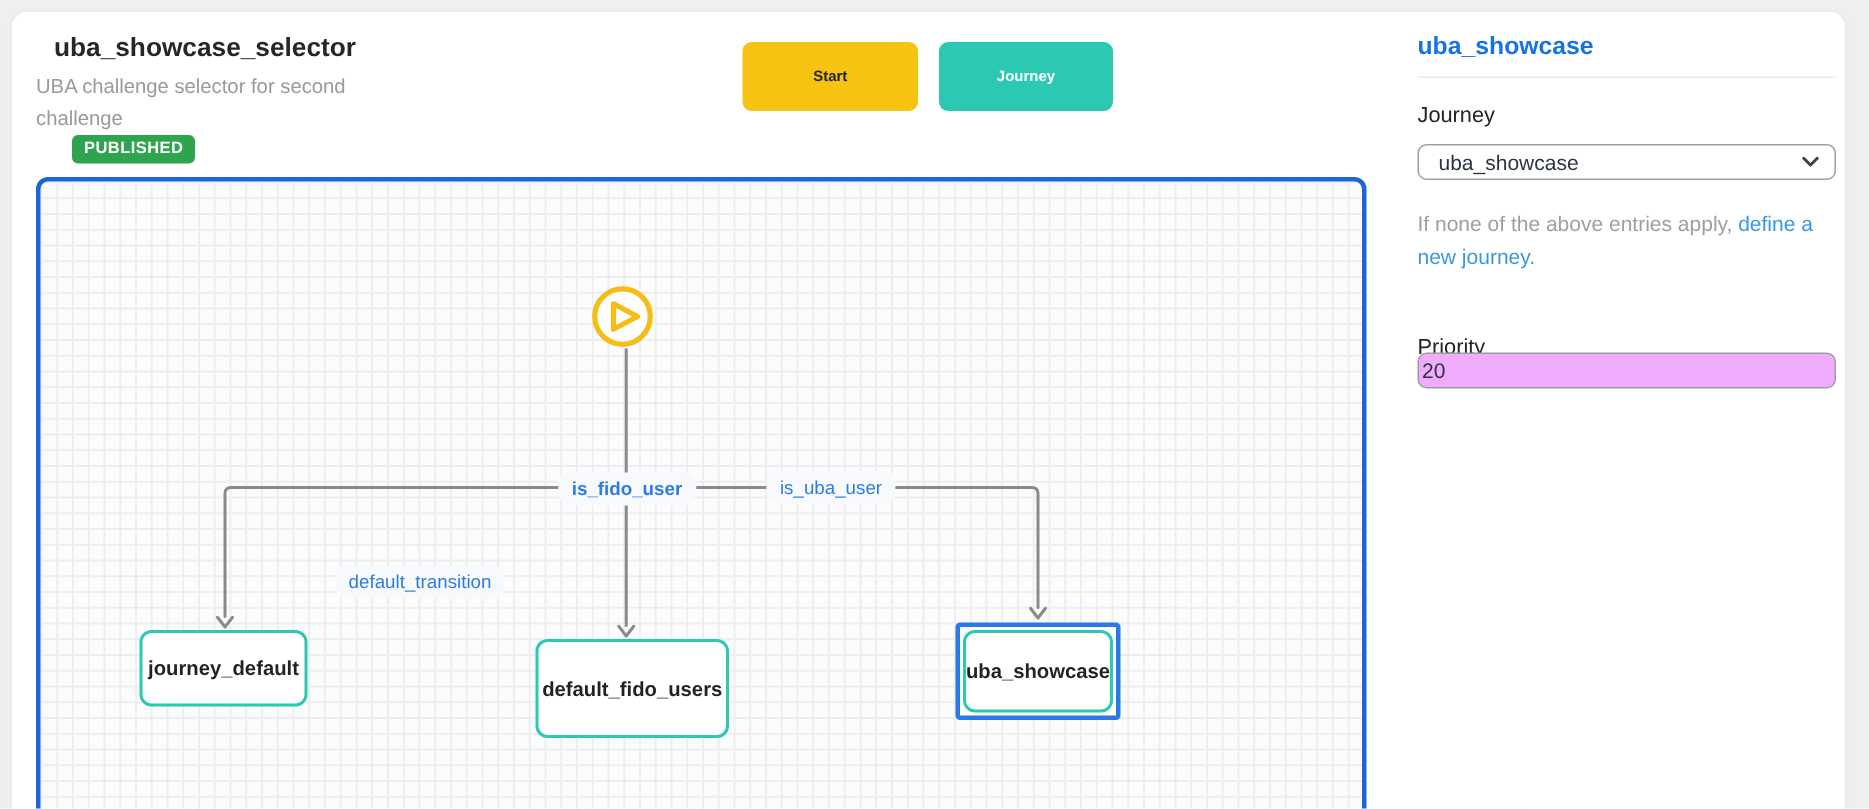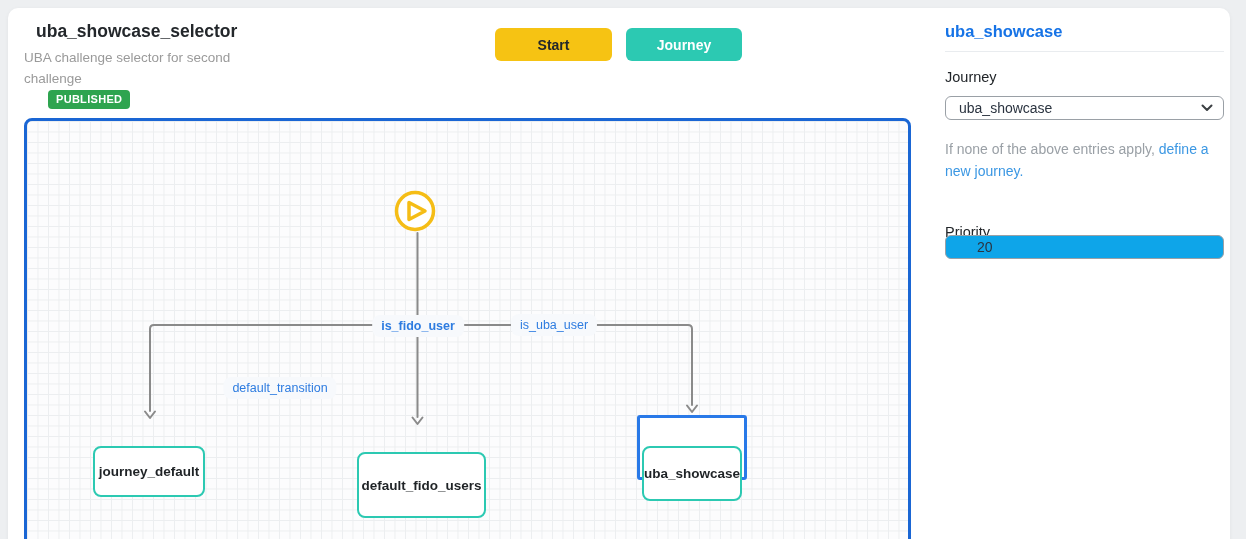--- a/index.html
+++ b/index.html
@@ -24,23 +24,23 @@
     position:absolute; left:16px; top:40px; width:255px;
     font-size:13.5px; line-height:1.55; color:#9a9a9a;
   }
   .status-badge {
     position:absolute; left:16px; top:82px;
     background:#2ea44f; color:#ffffff;
     font-size:11px; font-weight:bold; letter-spacing:0.3px;
     padding:3px 8px 4px; border-radius:4px;margin-left:24px;
   }
   .btn {
-    position:absolute; top:20px; height:33px;
+    position:absolute; top:20px; height:46px;
     border:none; border-radius:6px;
-    font-family:inherit; font-size:14px; font-weight:bold;
+    font-family:inherit; font-size:10px; font-weight:bold;
     cursor:pointer; display:flex; align-items:center; justify-content:center;
   }
   .btn-start   { left:487px; width:117px; background:#f6c313; color:#23272b; }
   .btn-journey { left:618px; width:116px; background:#2cc9b2; color:#ffffff; }
   
   .flow-canvas {
     position:absolute; left:16px; top:110px; width:887px; height:450px;
     border:3px solid #1a66d4; border-radius:8px;
     background-color:#fcfcfd;
     background-image:
@@ -53,21 +53,21 @@
     position:absolute; transform:translate(-50%,-50%);
     background:#f7f9fc; color:#2e7ce0;
     font-size:12.5px; padding:4px 9px; border-radius:8px;
     white-space:nowrap; cursor:pointer;
   }
   .flow-node {
     position:absolute; background:#ffffff;
     border:2.5px solid #2cc9b2; border-radius:8px;
     display:flex; align-items:center; justify-content:center;
     font-size:13.5px; font-weight:bold; color:#1f2326;
-    white-space:nowrap; cursor:pointer;margin-top:26px;
+    white-space:nowrap; cursor:pointer;
   }
   .node-left   { left:66px;  top:299px; width:112px; height:51px; }
   .node-middle { left:330px; top:305px; width:129px; height:66px; }
   .node-selected-wrap {
     position:absolute; left:610px; top:294px; width:110px; height:65px;
     border:3px solid #2979e8; border-radius:3px; padding:2px;
     background:#ffffff; cursor:pointer;
   }
   .node-selected-wrap .flow-node {
     position:static; width:100%; height:100%;
@@ -95,22 +95,22 @@
     font-size:14px; color:#2b3440; padding-left:13px; flex:1;
   }
   .select-box .chevron { margin-right:10px; display:flex; }
   .hint-text {
     position:absolute; left:0; top:130px; width:279px;
     font-size:14px; line-height:1.6; color:#9aa0a6;
   }
   .hint-text a { color:#3b97e3; text-decoration:none; cursor:pointer; }
   .priority-input {
     position:absolute; left:0; top:227px; width:279px; height:24px;
-    border:1px solid #9aa0a6; border-radius:6px; background:#0ea5e9;
-    font-family:inherit; font-size:14px; color:#2b3440; padding-left:31px;
+    border:1px solid #9aa0a6; border-radius:6px; background:#f0abfc;
+    font-family:inherit; font-size:14px; color:#2b3440; padding-left:2px;
   }
 </style>
 </head>
 <body>
 
 <div class="card">
 
   <div class="page-title">uba_showcase_selector</div>
   <div class="page-subtitle">UBA challenge selector for second challenge</div>
   <div class="status-badge">PUBLISHED</div>

